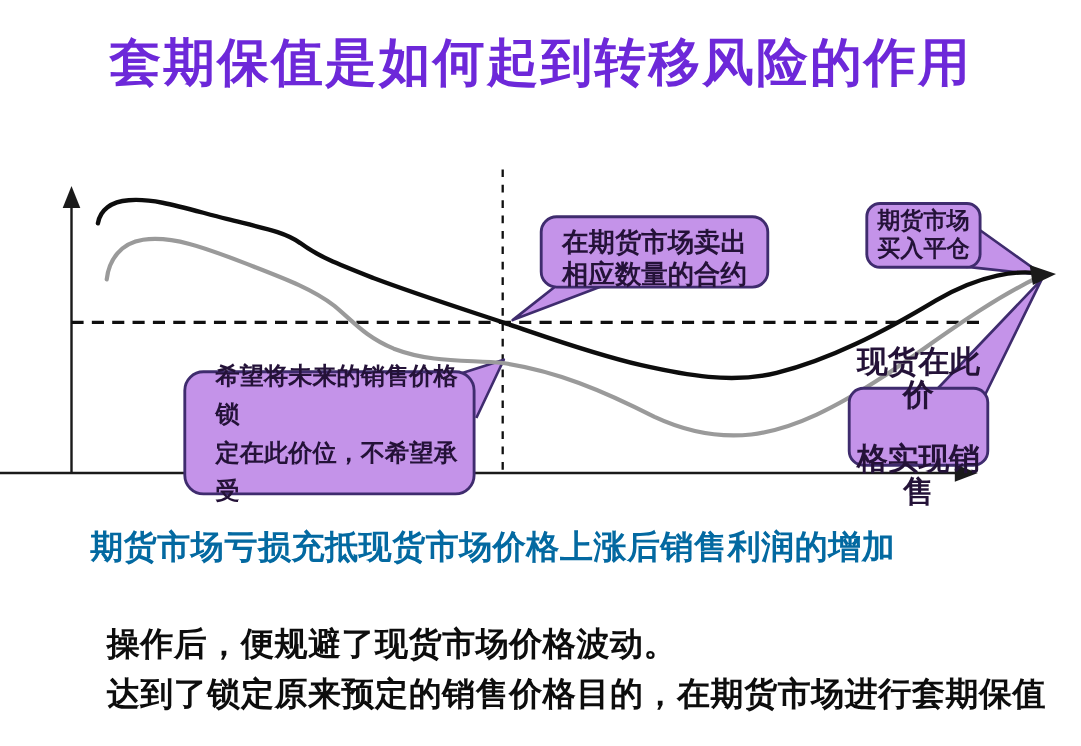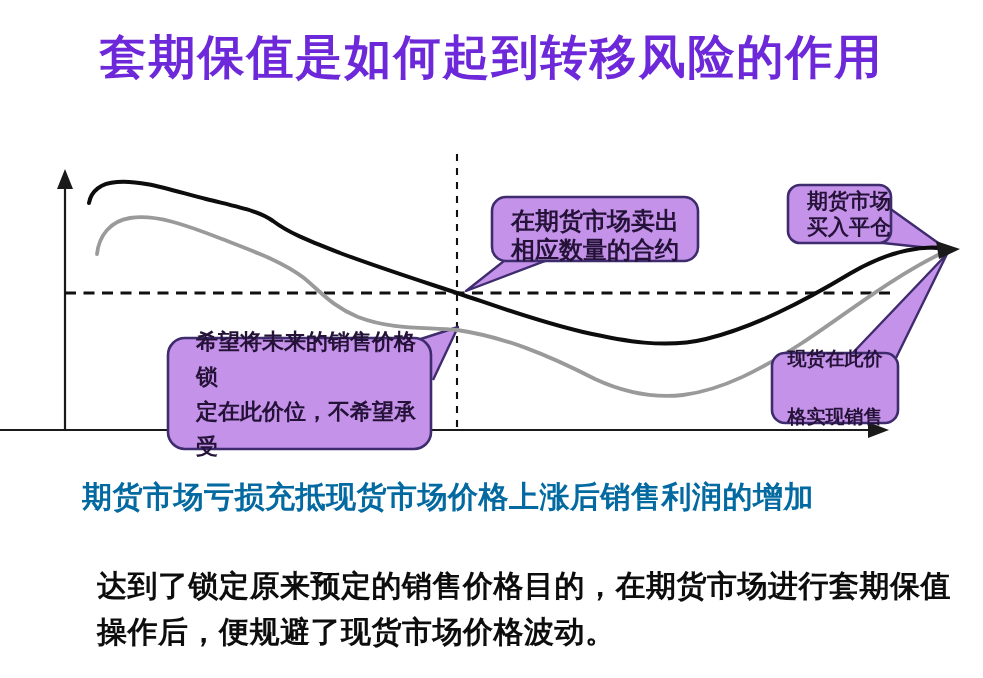--- a/index.html
+++ b/index.html
@@ -37,24 +37,24 @@
   .curve { fill: none; stroke-linecap: round; }
   .curve.futures { stroke: var(--c-futures_curve, #0d0d0d); stroke-width: 4; }
   .curve.spot    { stroke: var(--c-spot_curve, #9a9a9a);   stroke-width: 3.8; }
 
   .co {
     position: absolute; display: flex; flex-direction: column;
     justify-content: center; align-items: center;
     font-weight: 700; color: #241238; text-align: center;
   }
   .co1 { left: 492px; top: 197px; width: 206px; height: 76px; font-size: 24px; line-height: 29px; }
-  .co2 { left: 788px; top: 185px; width: 103px; height: 58px; font-size: 21px; line-height: 26px; align-items: flex-end; }
+  .co2 { left: 788px; top: 185px; width: 103px; height: 58px; font-size: 21px; line-height: 26px; }
   .co3 { left: 168px; top: 338px; width: 263px; height: 111px; font-size: 22px; line-height: 35px;
          align-items: flex-start; padding-left: 28px; box-sizing: border-box; text-align: left; }
-  .co4 { left: 772px; top: 353px; width: 126px; height: 70px; font-size: 19px; line-height: 30px; gap: 28px; }
+  .co4 { left: 772px; top: 353px; width: 126px; height: 70px; font-size: 28px; line-height: 30px; gap: 28px; }
 
   .caption {
     position: absolute; left: 82px; top: 477px;
     font-size: 30px; font-weight: 700; color: #0369a1;
     letter-spacing: 0.5px; white-space: nowrap;
   }
   .paragraph {
     position: absolute; left: 97px; top: 563px;
     font-size: 30px; font-weight: 700; color: #0d0d0d;
     line-height: 46px; letter-spacing: 0.5px; white-space: nowrap;
@@ -126,17 +126,17 @@
   </div>
 
   <div class="co co4">
     <div>现货在此价</div>
     <div>格实现销售</div>
   </div>
 
   <div class="caption">期货市场亏损充抵现货市场价格上涨后销售利润的增加</div>
 
   <div class="paragraph">
+    <div>操作后，便规避了现货市场价格波动。</div>
     <div>达到了锁定原来预定的销售价格目的，在期货市场进行套期保值</div>
-    <div>操作后，便规避了现货市场价格波动。</div>
   </div>
 
 </div>
 
 </body></html>

